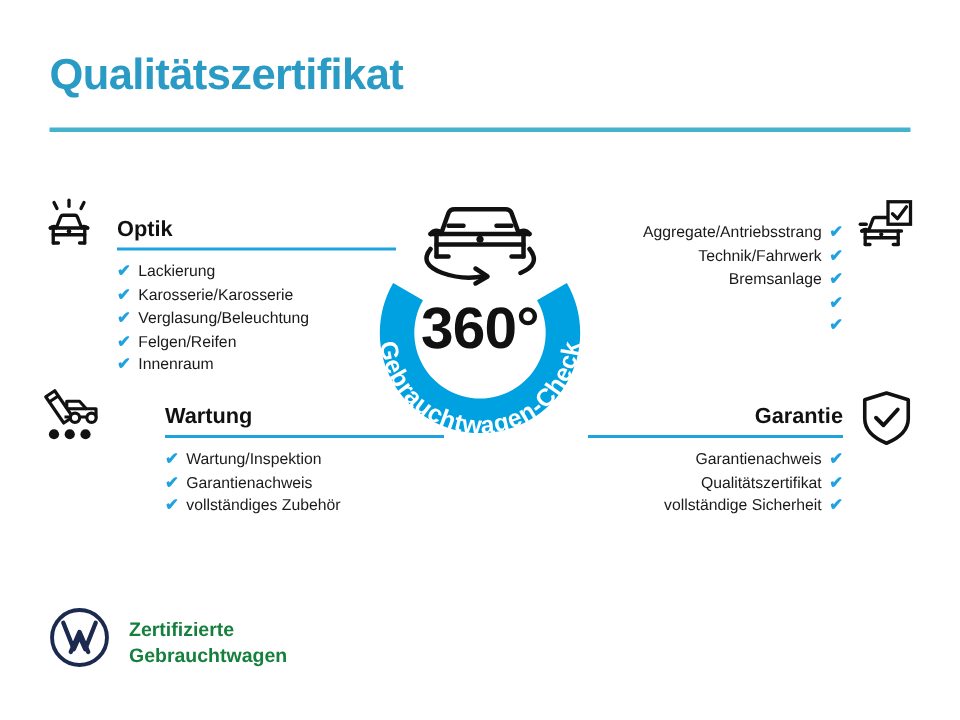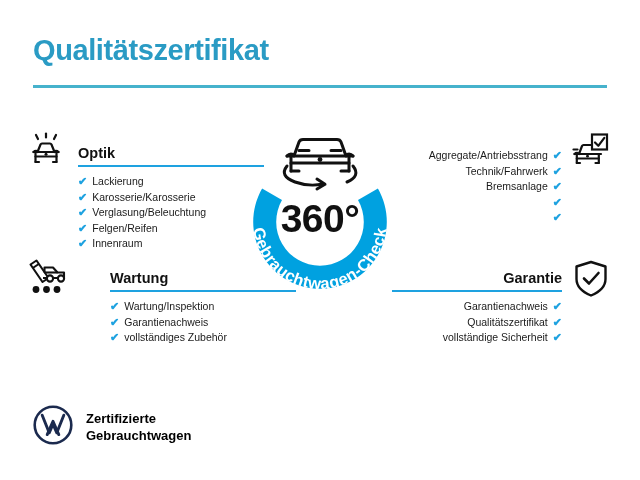--- a/index.html
+++ b/index.html
@@ -130,21 +130,21 @@
     top: 405px;
     display: flex;
     align-items: center;
   }
   .vw-mark { flex: none; }
   .footer-text {
     margin-left: 13px;
     font-size: 13px;
     font-weight: bold;
     line-height: 17px;
-    color: #000000;
+    color: #15803d;
     white-space: nowrap;
   }
 </style>
 </head>
 <body>
 
 <div class="page">
 
   <div class="title">Qualitätszertifikat</div>
   <div class="title-rule"></div>

